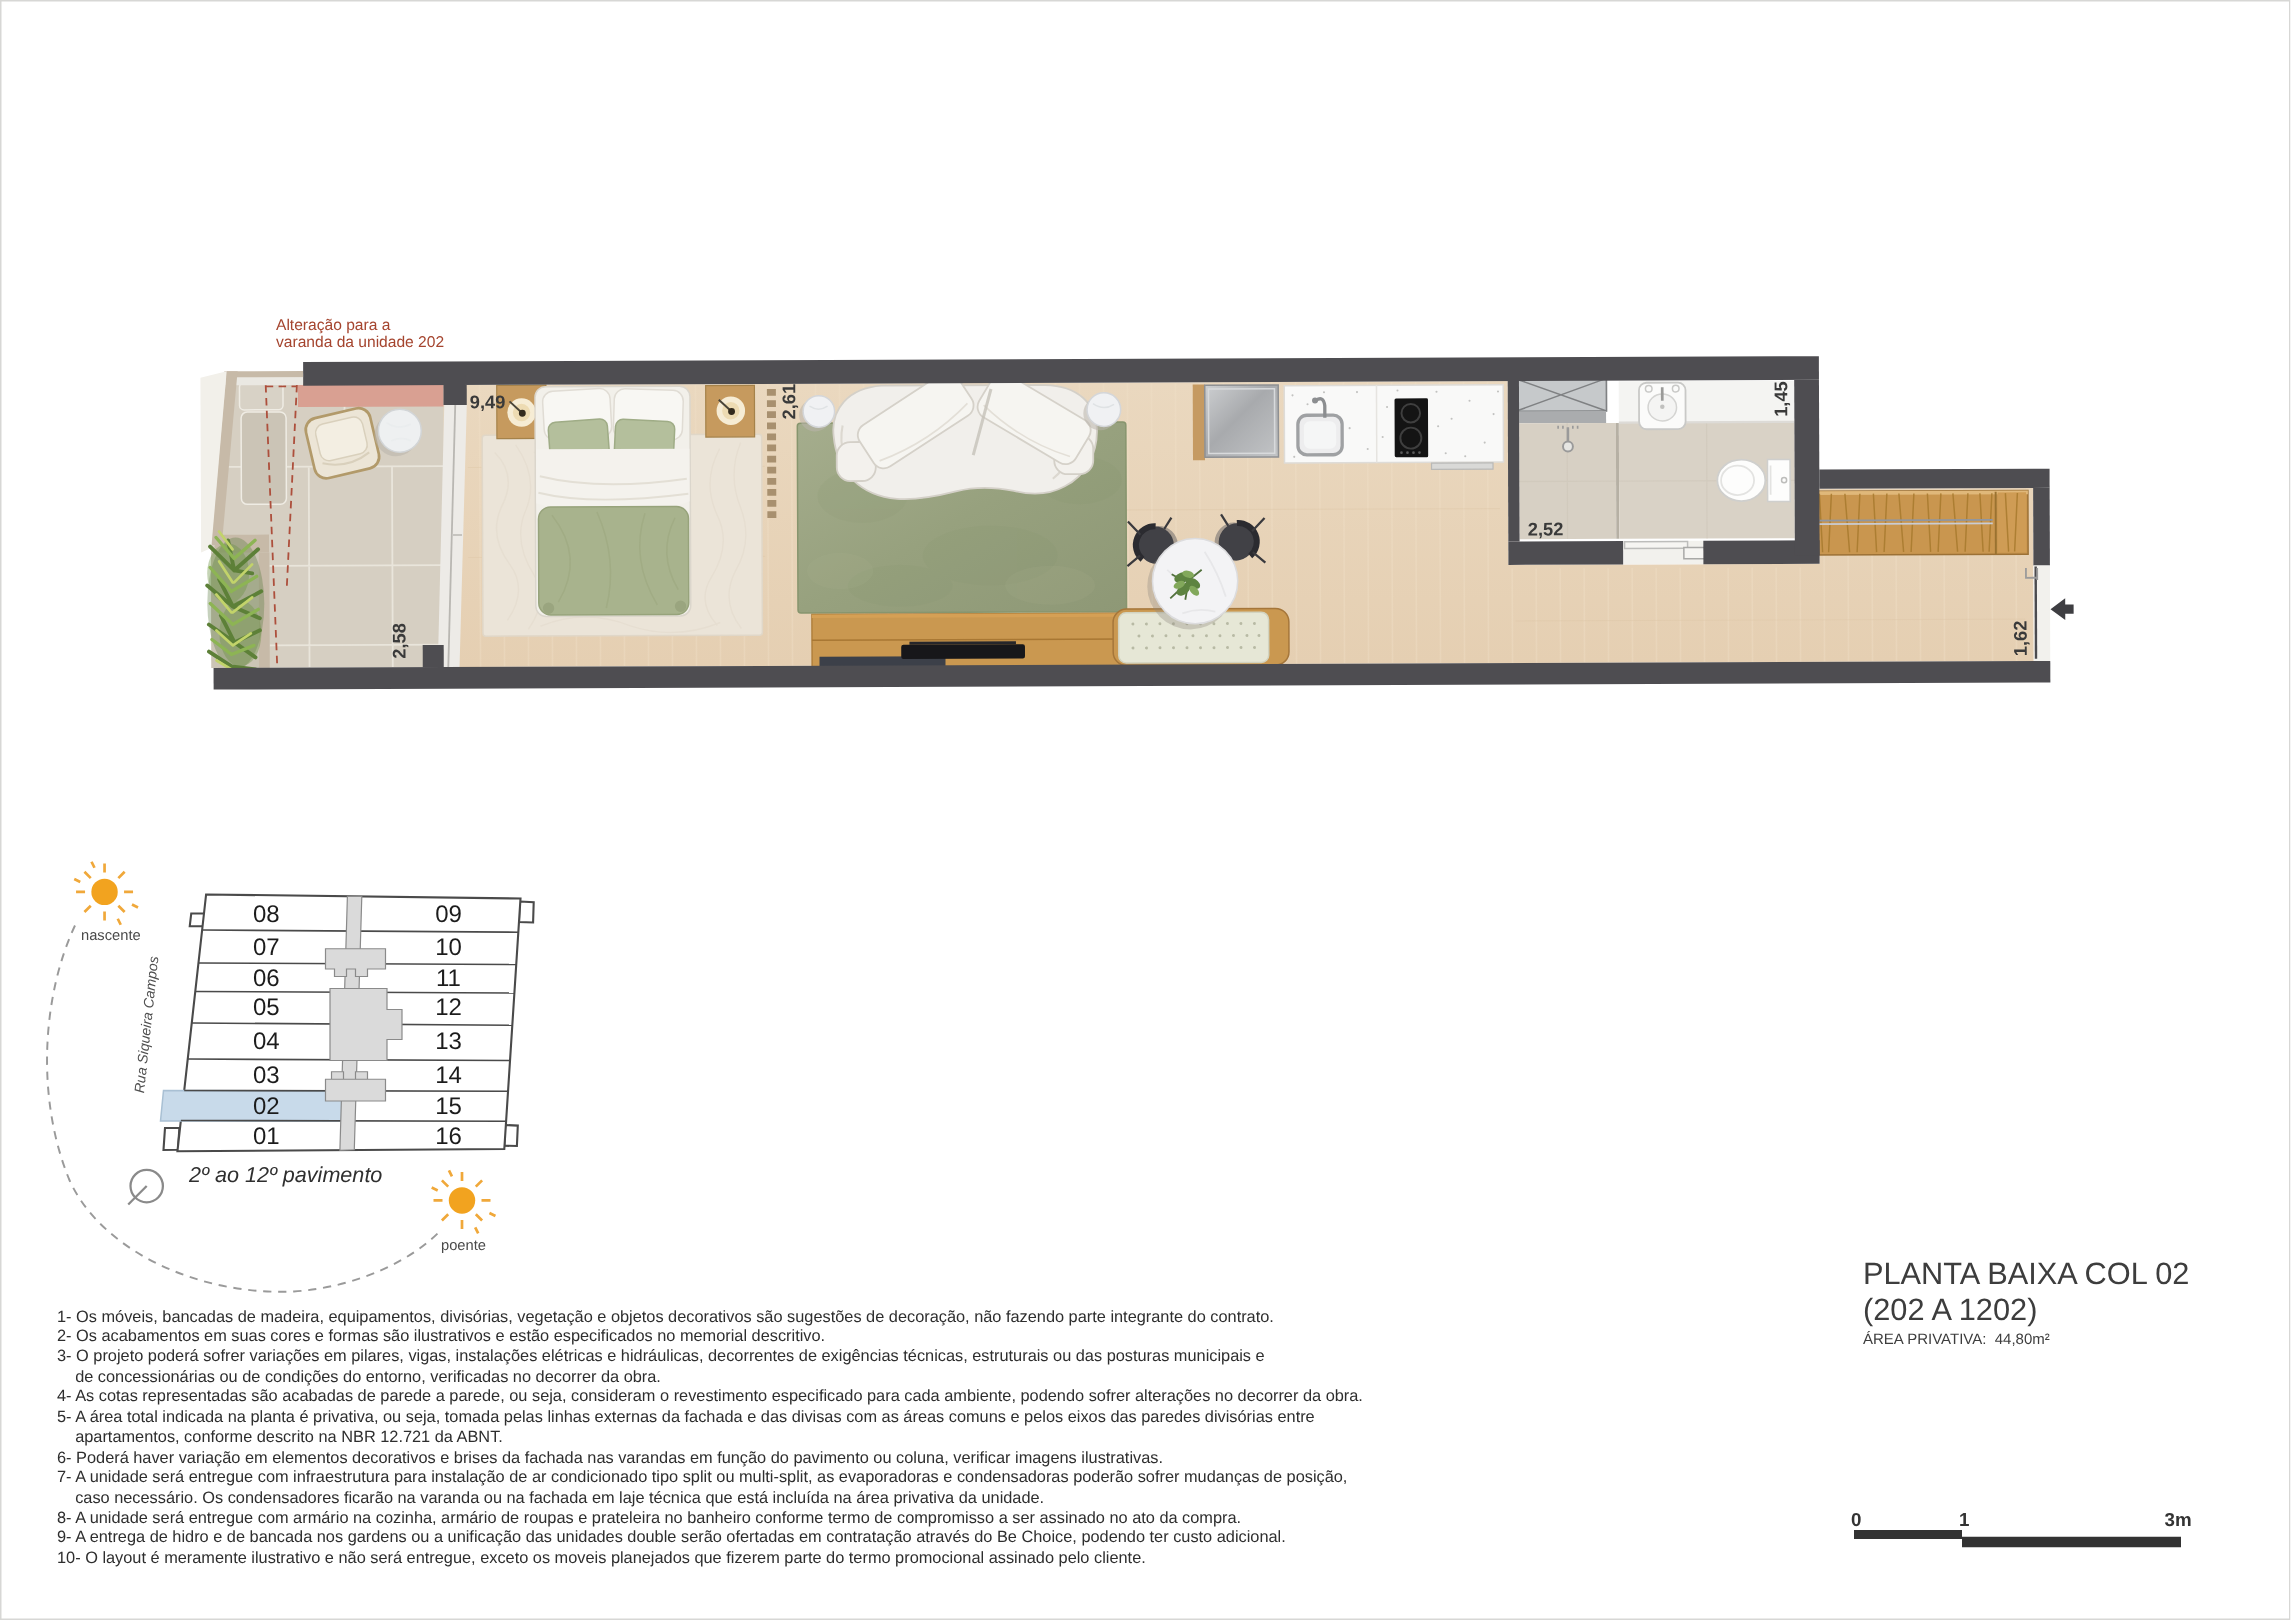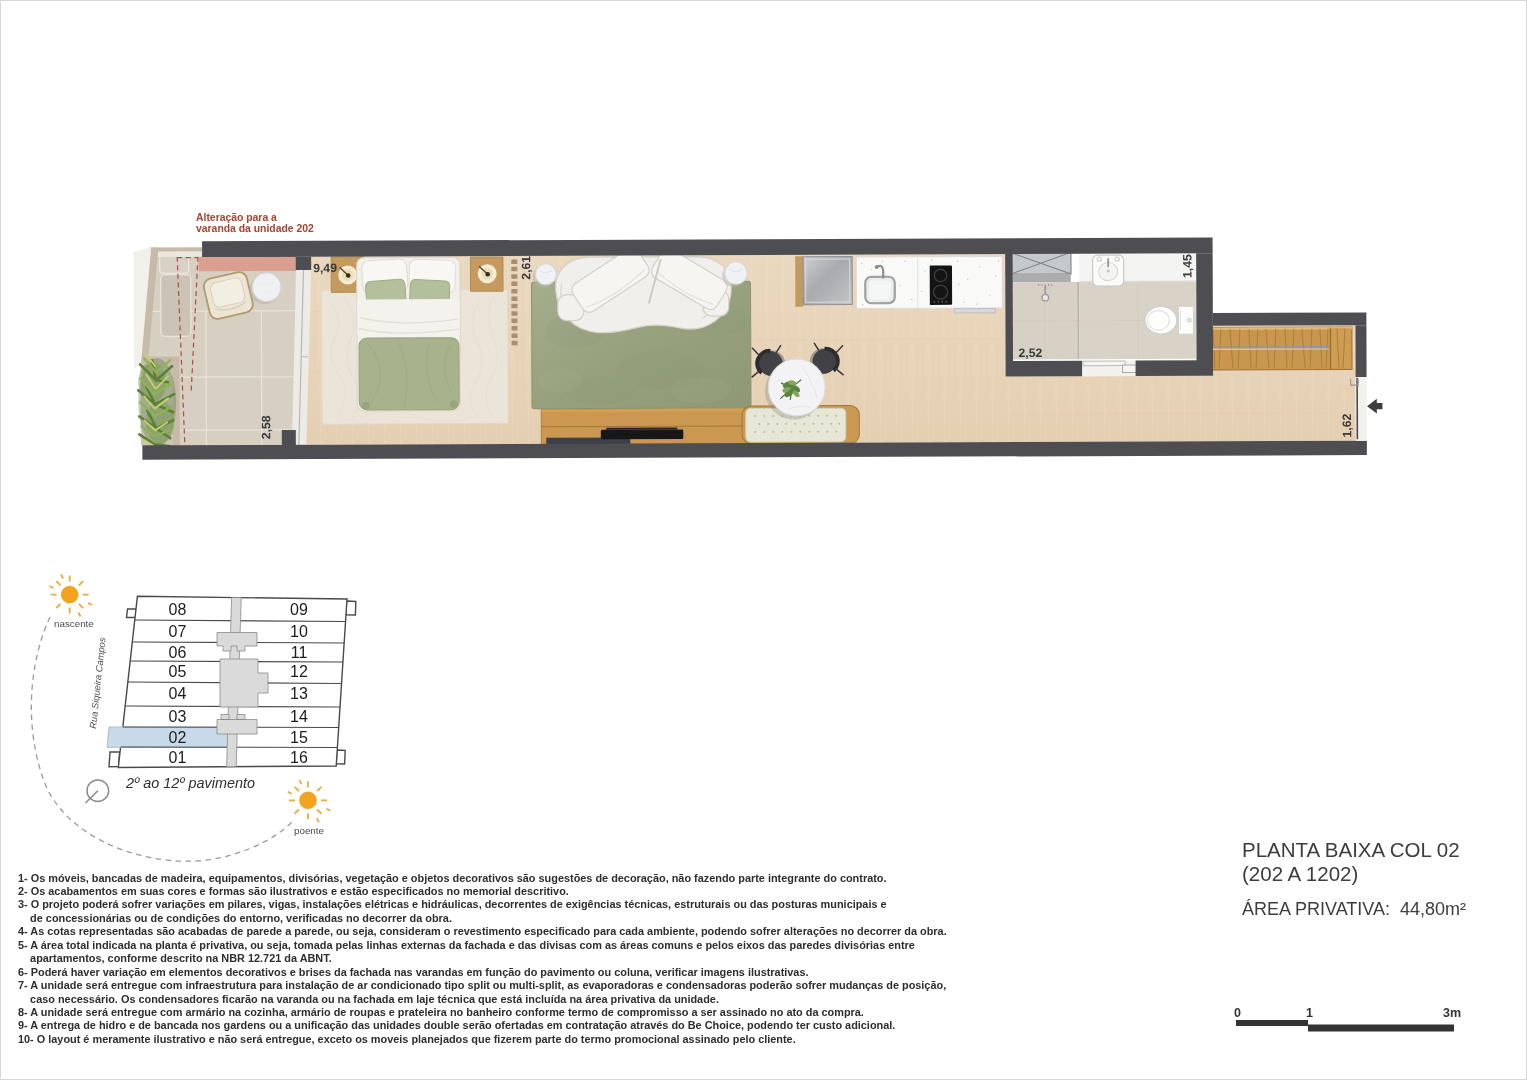--- a/index.html
+++ b/index.html
@@ -1,25 +1,25 @@
 <!DOCTYPE html>
 <html lang="pt-br"><head>
 <meta charset="utf-8">
 <title>Planta Baixa Col 02</title>
 <style>
   html,body{margin:0;padding:0;}
   body{width:1527px;height:1080px;background:#fff;position:relative;overflow:hidden;
        font-family:"Liberation Sans", sans-serif;}
   #frame{position:absolute;left:0;top:0;width:1525px;height:1078px;border:1px solid #d7d7d5;}
   #plansvg{position:absolute;left:0;top:0;}
-  .note{position:absolute;left:18px;top:871.5px;font-size:10.9px;line-height:13.45px;color:#2e2e2e;white-space:pre;font-weight:bold;}
-  .alt{position:absolute;left:196px;top:212px;font-size:10.4px;line-height:11.3px;font-weight:bold;color:#a5452f;}
+  .note{position:absolute;left:38px;top:871.5px;font-size:10.9px;line-height:13.45px;color:#2e2e2e;white-space:pre;}
+  .alt{position:absolute;left:184px;top:212px;font-size:10.4px;line-height:11.3px;font-weight:normal;color:#a5452f;}
   .title{position:absolute;left:1242px;top:838px;color:#3d3d3d;}
   .t1{font-size:20.5px;line-height:23.5px;}
-  .t2{font-size:18px;margin-top:14px;}
+  .t2{font-size:10px;margin-top:3px;}
 </style>
 </head>
 <body>
 
 <div id="frame"></div>
 
 <div class="alt">Alteração para a<br>varanda da unidade 202</div>
 
 <svg id="plansvg" width="1527" height="1080" viewBox="0 0 1527 1080">
 <defs>

